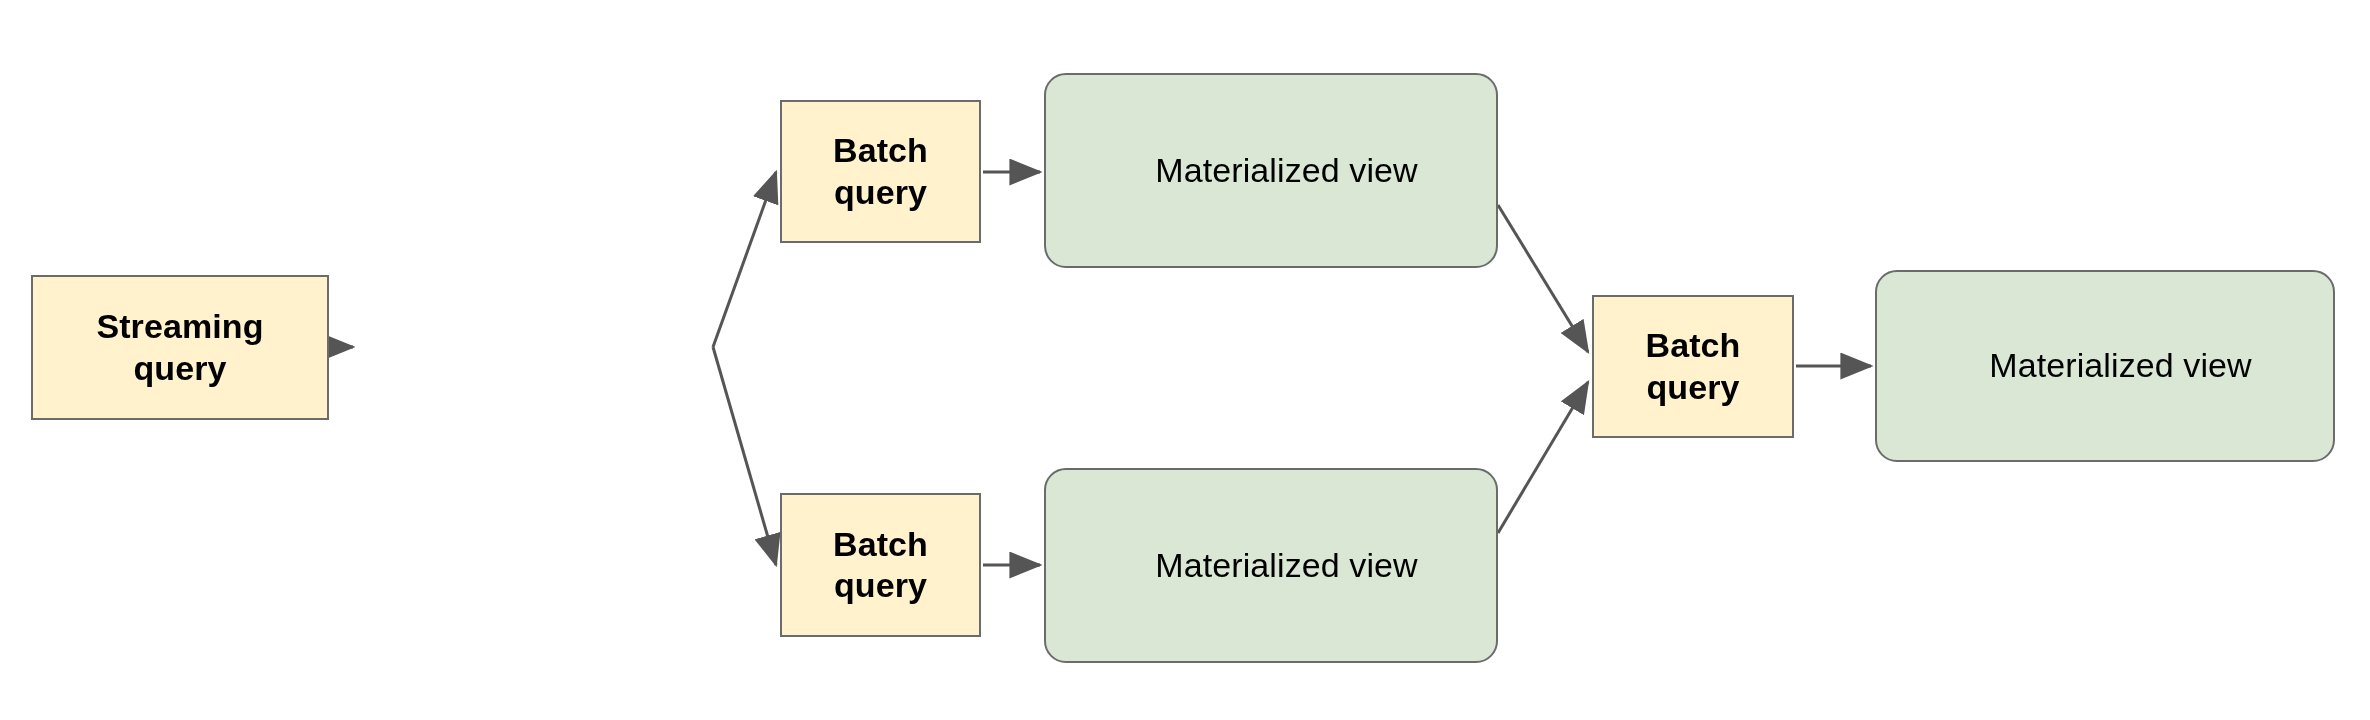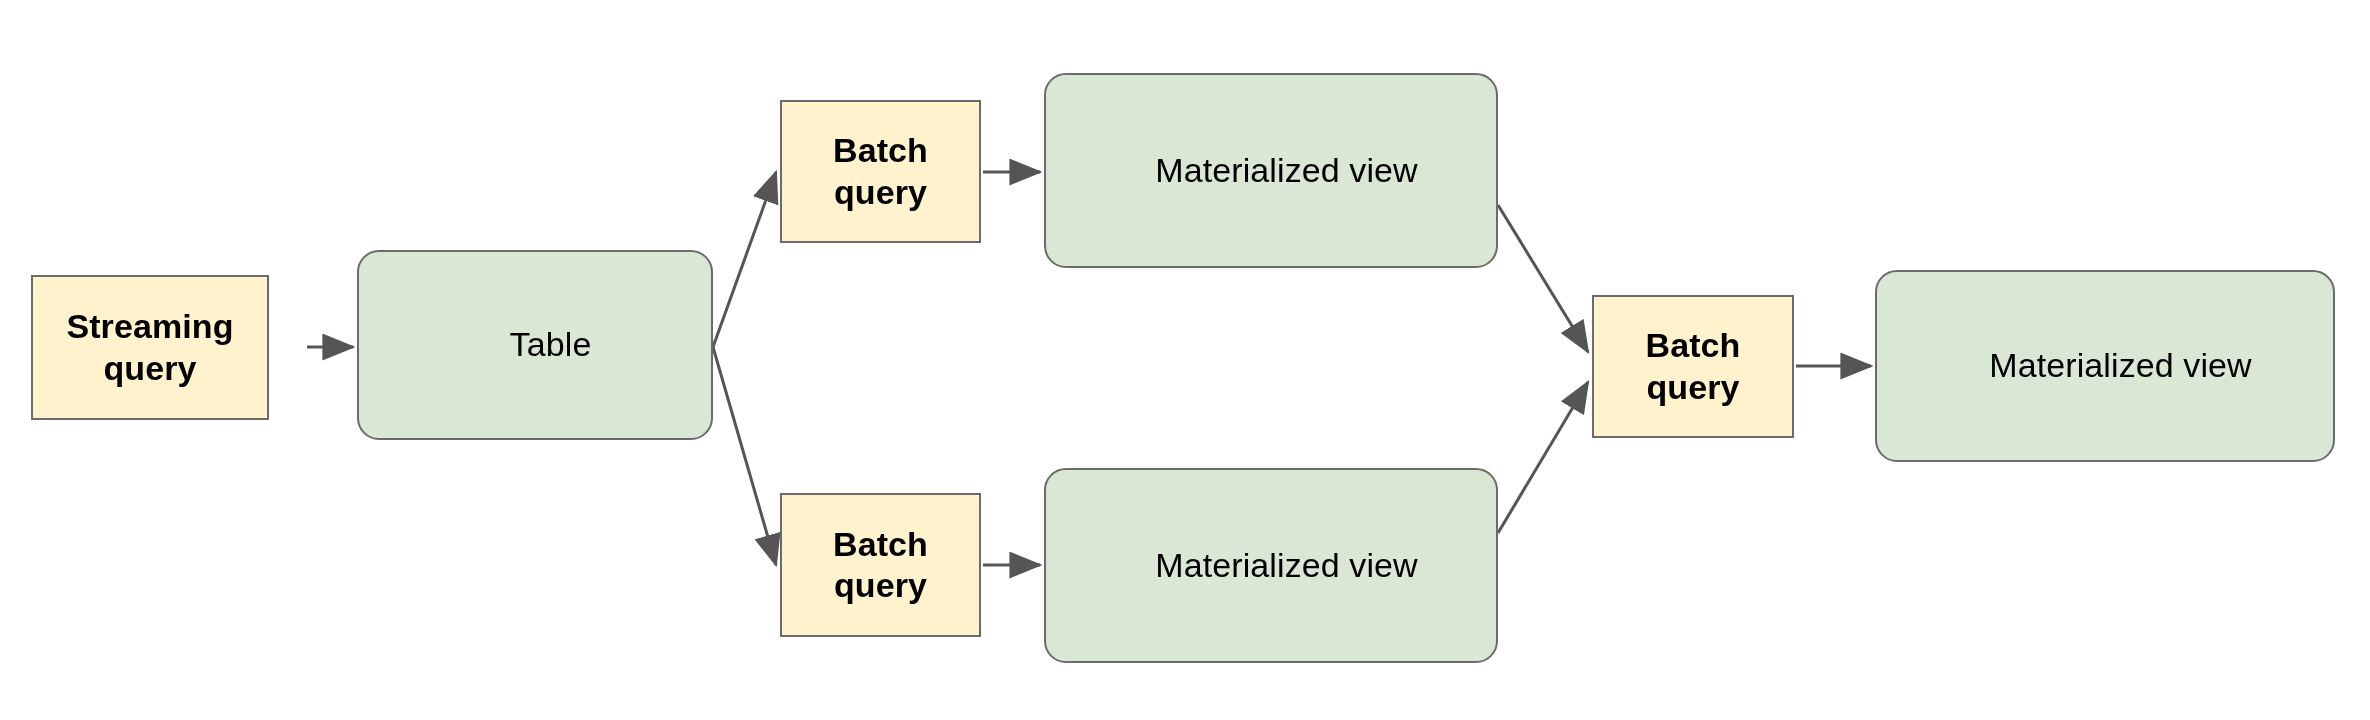--- a/index.html
+++ b/index.html
@@ -75,28 +75,25 @@
         <line x1="713" y1="347" x2="776" y2="172" marker-end="url(#arrowhead)"></line>
         <line x1="713" y1="347" x2="776" y2="565" marker-end="url(#arrowhead)"></line>
         <line x1="983" y1="172" x2="1040" y2="172" marker-end="url(#arrowhead)"></line>
         <line x1="983" y1="565" x2="1040" y2="565" marker-end="url(#arrowhead)"></line>
         <line x1="1498" y1="205" x2="1588" y2="352" marker-end="url(#arrowhead)"></line>
         <line x1="1498" y1="533" x2="1588" y2="382" marker-end="url(#arrowhead)"></line>
         <line x1="1796" y1="366" x2="1871" y2="366" marker-end="url(#arrowhead)"></line>
       </g>
   </svg>
 
-  <div class="node process" style="left: 31px; top: 275px; width: 238px; height: 145px; border-color: rgb(107, 107, 107); color: rgb(0, 0, 0); background: rgb(255, 242, 204); border-radius: 0px;">
+  <div class="node process" style="left: 31px; top: 275px; width: 298px; height: 145px; border-color: rgb(107, 107, 107); color: rgb(0, 0, 0); background: rgb(255, 242, 204); border-radius: 0px;">
     <span class="node-label">Streaming
 query</span>
   </div>
 
-  <div class="node store" style="left: 357px; top: 250px; width: 356px; height: 190px; border-color: rgb(107, 107, 107); color: rgb(0, 0, 0); background: rgb(217, 231, 212); border-radius: 22px;">
-    <span class="node-label">Table</span>
-  </div>
 
   <div class="node process" style="left: 780px; top: 100px; width: 201px; height: 143px; border-color: rgb(107, 107, 107); color: rgb(0, 0, 0); background: rgb(255, 242, 204); border-radius: 0px;">
     <span class="node-label">Batch
 query</span>
   </div>
 
   <div class="node store" style="left: 1044px; top: 73px; width: 454px; height: 195px; border-color: rgb(107, 107, 107); color: rgb(0, 0, 0); background: rgb(217, 231, 212); border-radius: 22px;">
     <span class="node-label">Materialized view</span>
   </div>
 

